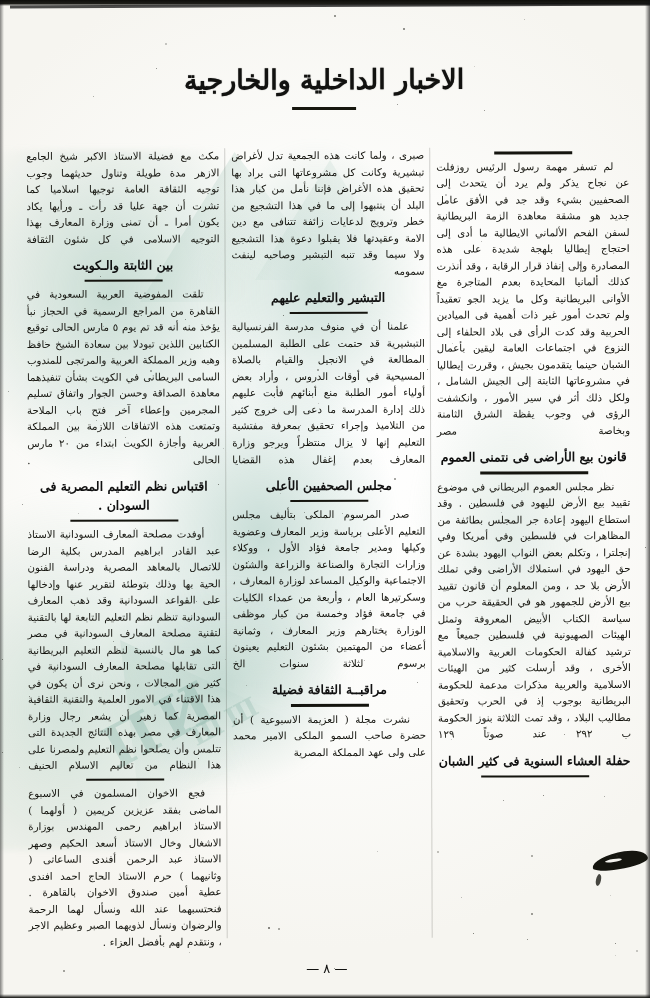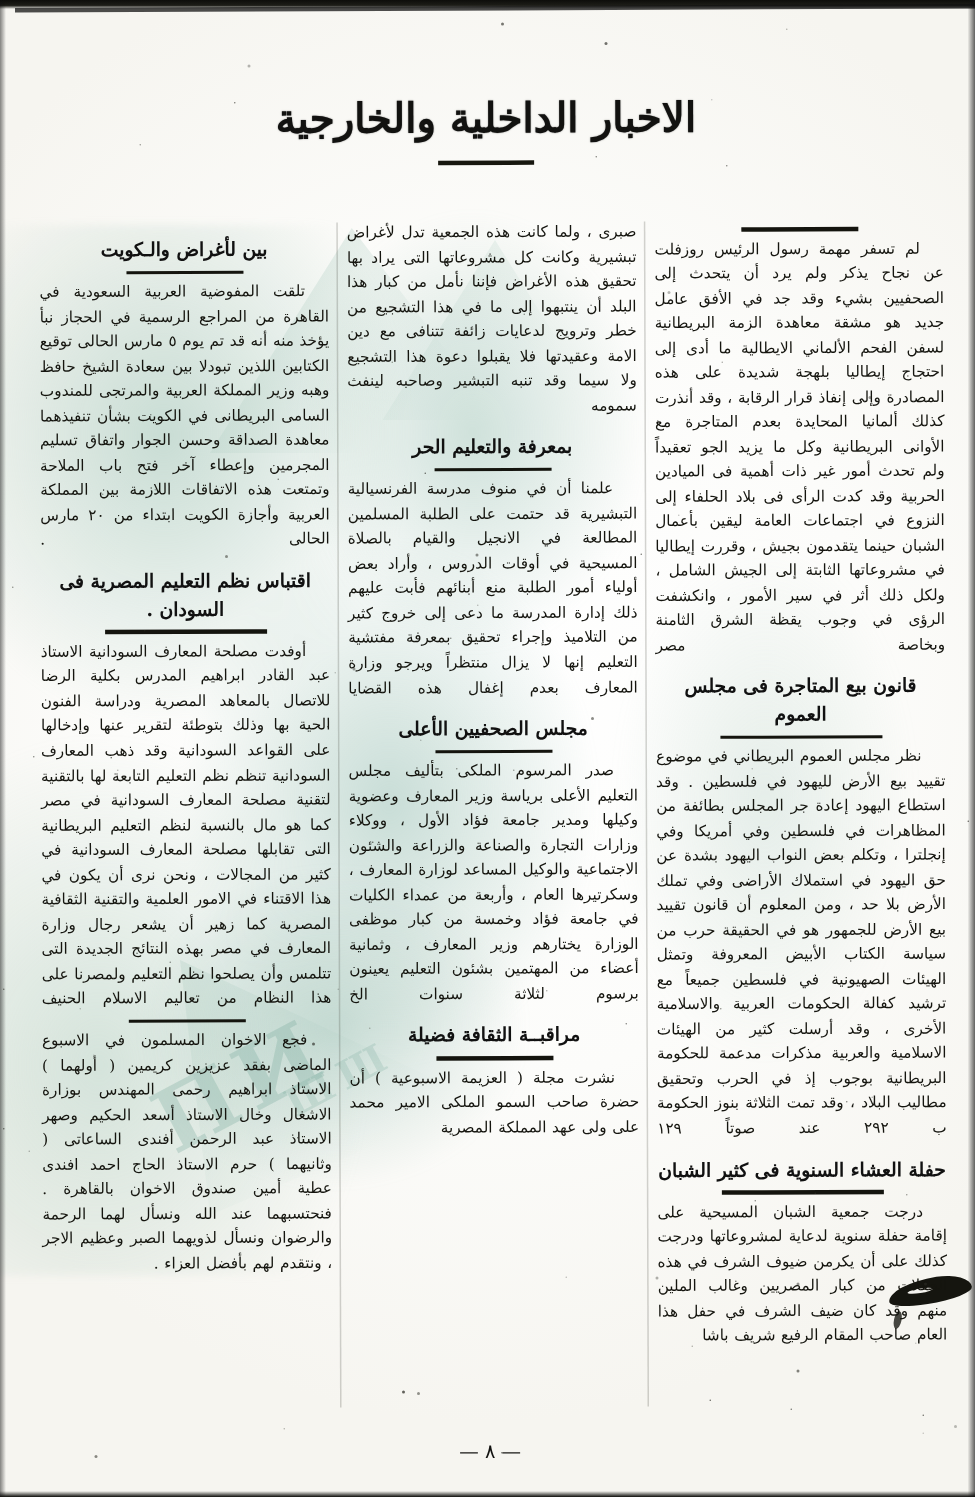--- a/index.html
+++ b/index.html
@@ -207,50 +207,50 @@
       <h1>الاخبار الداخلية  والخارجية</h1>
       <div class="rule"></div>
     </div>
 
     <div class="columns">
 
       <div class="col">
         <div class="sec-rule"></div>
         <p class="body first">لم تسفر مهمة رسول الرئيس روزفلت عن نجاح يذكر ولم يرد أن يتحدث إلى الصحفيين بشيء وقد جد في الأفق عامل جديد هو مشقة معاهدة الزمة البريطانية لسفن الفحم الألماني الايطالية ما أدى إلى احتجاج إيطاليا بلهجة شديدة على هذه المصادرة وإلى إنفاذ قرار الرقابة ، وقد أنذرت كذلك ألمانيا المحايدة بعدم المتاجرة مع الأوانى البريطانية وكل ما يزيد الجو تعقيداً ولم تحدث أمور غير ذات أهمية فى الميادين الحربية وقد كدت الرأى فى بلاد الحلفاء إلى النزوع في اجتماعات العامة ليقين بأعمال الشبان حينما يتقدمون بجيش ، وقررت إيطاليا في مشروعاتها الثابتة إلى الجيش الشامل ، ولكل ذلك أثر في سير الأمور ، وانكشفت الرؤى في وجوب يقظة الشرق الثامنة وبخاصة مصر</p>
 
-        <div class="sec-head">قانون بيع المتاجرة فى مجلس العموم</div>
+        <div class="sec-head">قانون بيع الأراضى فى نتمنى العموم</div>
         <div class="sec-rule wide"></div>
         <p class="body first">نظر مجلس العموم البريطاني في موضوع تقييد بيع الأرض لليهود في فلسطين . وقد استطاع اليهود إعادة جر المجلس بطائفة من المظاهرات في فلسطين وفي أمريكا وفي إنجلترا ، وتكلم بعض النواب اليهود بشدة عن حق اليهود في استملاك الأراضى وفي تملك الأرض بلا حد ، ومن المعلوم أن قانون تقييد بيع الأرض للجمهور هو في الحقيقة حرب من سياسة الكتاب الأبيض المعروفة وتمثل الهيئات الصهيونية في فلسطين جميعاً مع ترشيد كفالة الحكومات العربية والاسلامية الأخرى ، وقد أرسلت كثير من الهيئات الاسلامية والعربية مذكرات مدعمة للحكومة البريطانية بوجوب إذ في الحرب وتحقيق مطاليب البلاد ، وقد تمت الثلاثة بنوز الحكومة ب ٢٩٢ عند صوتاً ١٢٩</p>
 
         <div class="sec-head">حفلة العشاء السنوية  فى كثير الشبان</div>
         <div class="sec-rule wide"></div>
-        <p class="body first last">درجت جمعية الشبان المسيحية على إقامة حفلة سنوية لدعاية لمشروعاتها ودرجت كذلك على أن يكرمن ضيوف الشرف في هذه الحفلات من كبار المصريين وغالب الملين منهم وقد كان ضيف الشرف في حفل هذا العام صاحب المقام الرفيع شريف باشا</p>
       </div>
 
       <div class="col">
         <div class="col-sep" style="right:0;"></div>
         <p class="body">صبرى ، ولما كانت هذه الجمعية تدل لأغراض تبشيرية وكانت كل مشروعاتها التى يراد بها تحقيق هذه الأغراض فإننا نأمل من كبار هذا البلد أن ينتبهوا إلى ما في هذا التشجيع من خطر وترويج لدعايات زائفة تتنافى مع دين الامة وعقيدتها فلا يقبلوا دعوة هذا التشجيع ولا سيما وقد تنبه التبشير وصاحبه لينفث سمومه</p>
 
-        <div class="sec-head">بمعرفة والتعليم الحر</div>
+        <div class="sec-head">التبشير والتعليم عليهم</div>
         <div class="sec-rule"></div>
         <p class="body first">علمنا أن في منوف مدرسة الفرنسيالية التبشيرية قد حتمت على الطلبة المسلمين المطالعة في الانجيل والقيام بالصلاة المسيحية في أوقات الدروس ، وأراد بعض أولياء أمور الطلبة منع أبنائهم فأبت عليهم ذلك إدارة المدرسة ما دعى إلى خروج كثير من التلاميذ وإجراء تحقيق بمعرفة مفتشية التعليم إنها لا يزال منتظراً ويرجو وزارة المعارف بعدم إغفال هذه القضايا</p>
 
         <div class="sec-head">مجلس الصحفيين الأعلى</div>
         <div class="sec-rule"></div>
         <p class="body first">صدر المرسوم الملكى بتأليف مجلس التعليم الأعلى برياسة وزير المعارف وعضوية وكيلها ومدير جامعة فؤاد الأول ، ووكلاء وزارات التجارة والصناعة والزراعة والشئون الاجتماعية والوكيل المساعد لوزارة المعارف ، وسكرتيرها العام ، وأربعة من عمداء الكليات في جامعة فؤاد وخمسة من كبار موظفى الوزارة يختارهم وزير المعارف ، وثمانية أعضاء من المهتمين بشئون التعليم يعينون برسوم لثلاثة سنوات الخ</p>
 
         <div class="sec-head">مراقبــة الثقافة فضيلة</div>
         <div class="sec-rule"></div>
         <p class="body first last">نشرت مجلة ( العزيمة الاسبوعية ) أن حضرة صاحب السمو الملكى الامير محمد على ولى عهد المملكة المصرية</p>
       </div>
 
       <div class="col">
         <div class="col-sep" style="right:0;"></div>
-
-        <div class="sec-head">بين لأغراض والـكويت</div>
+        <p class="body">مكث مع فضيلة الاستاذ الاكبر شيخ الجامع الازهر مدة طويلة وتناول حديثهما وجوب توجيه الثقافة العامة توجيها اسلاميا كما تشرت أن جهة عليا قد رأت ـ ورأيها يكاد يكون أمرا ـ أن تمنى وزارة المعارف بهذا التوجيه الاسلامى في كل شئون الثقافة</p>
+
+        <div class="sec-head">بين الثابتة والـكويت</div>
         <div class="sec-rule"></div>
         <p class="body first">تلقت المفوضية العربية السعودية في القاهرة من المراجع الرسمية في الحجاز نبأ يؤخذ منه أنه قد تم يوم ٥ مارس الحالى توقيع الكتابين اللذين تبودلا بين سعادة الشيخ حافظ وهبه وزير المملكة العربية والمرتجى للمندوب السامى البريطانى في الكويت بشأن تنفيذهما معاهدة الصداقة وحسن الجوار واتفاق تسليم المجرمين وإعطاء آخر فتح باب الملاحة وتمتعت هذه الاتفاقات اللازمة بين المملكة العربية وأجازة الكويت ابتداء من ٢٠ مارس الحالى .</p>
 
         <div class="sec-head">اقتباس نظم التعليم المصرية فى السودان .</div>
         <div class="sec-rule wide"></div>
         <p class="body first tight">أوفدت مصلحة المعارف السودانية الاستاذ عبد القادر ابراهيم المدرس بكلية الرضا للاتصال بالمعاهد المصرية ودراسة الفنون الحية بها وذلك بتوطئة لتقرير عنها وإدخالها على القواعد السودانية وقد ذهب المعارف السودانية تنظم نظم التعليم التابعة لها بالتقنية لتقنية مصلحة المعارف السودانية في مصر كما هو مال بالنسبة لنظم التعليم البريطانية التى تقابلها مصلحة المعارف السودانية في كثير من المجالات ، ونحن نرى أن يكون في هذا الاقتناء في الامور العلمية والتقنية الثقافية المصرية كما زهير أن يشعر رجال وزارة المعارف في مصر بهذه النتائج الجديدة التى تتلمس وأن يصلحوا نظم التعليم ولمصرنا على هذا النظام من تعاليم الاسلام الحنيف</p>
 
         <div class="sec-rule"></div>
         <p class="body first last">فجع الاخوان المسلمون في الاسبوع الماضى بفقد عزيزين كريمين ( أولهما ) الاستاذ ابراهيم رحمى المهندس بوزارة الاشغال وخال الاستاذ أسعد الحكيم وصهر الاستاذ عبد الرحمن أفندى الساعاتى ( وثانيهما ) حرم الاستاذ الحاج احمد افندى عطية أمين صندوق الاخوان بالقاهرة . فنحتسبهما عند الله ونسأل لهما الرحمة والرضوان ونسأل لذويهما الصبر وعظيم الاجر ، ونتقدم لهم بأفضل العزاء .</p>
       </div>

